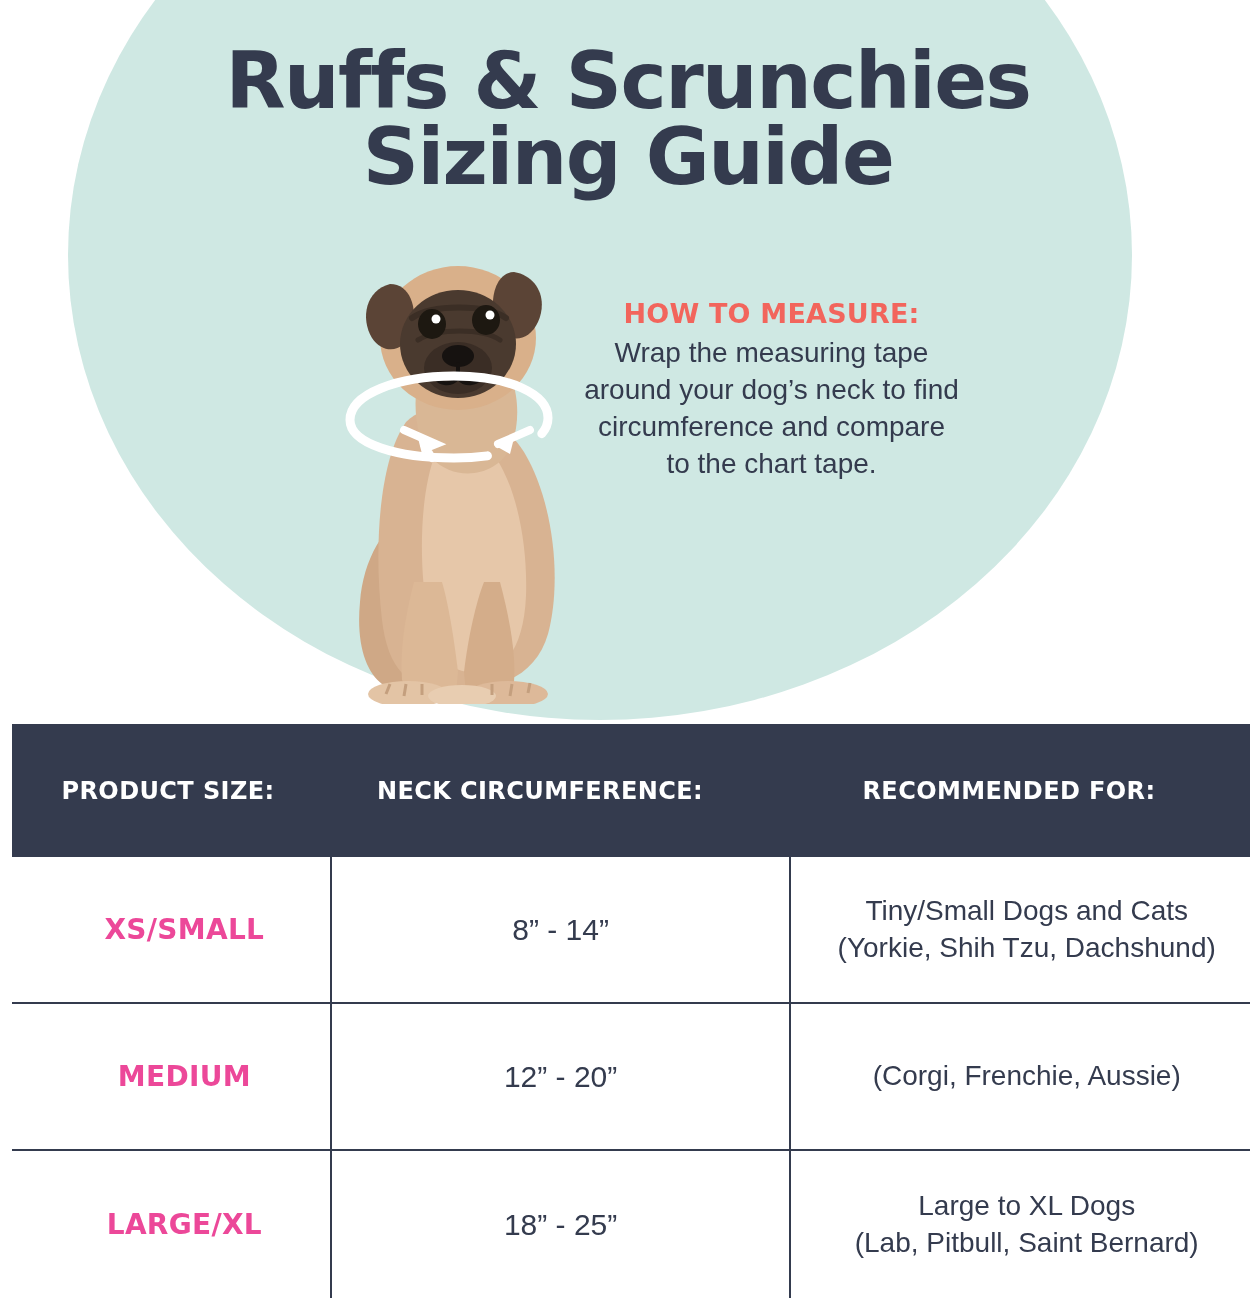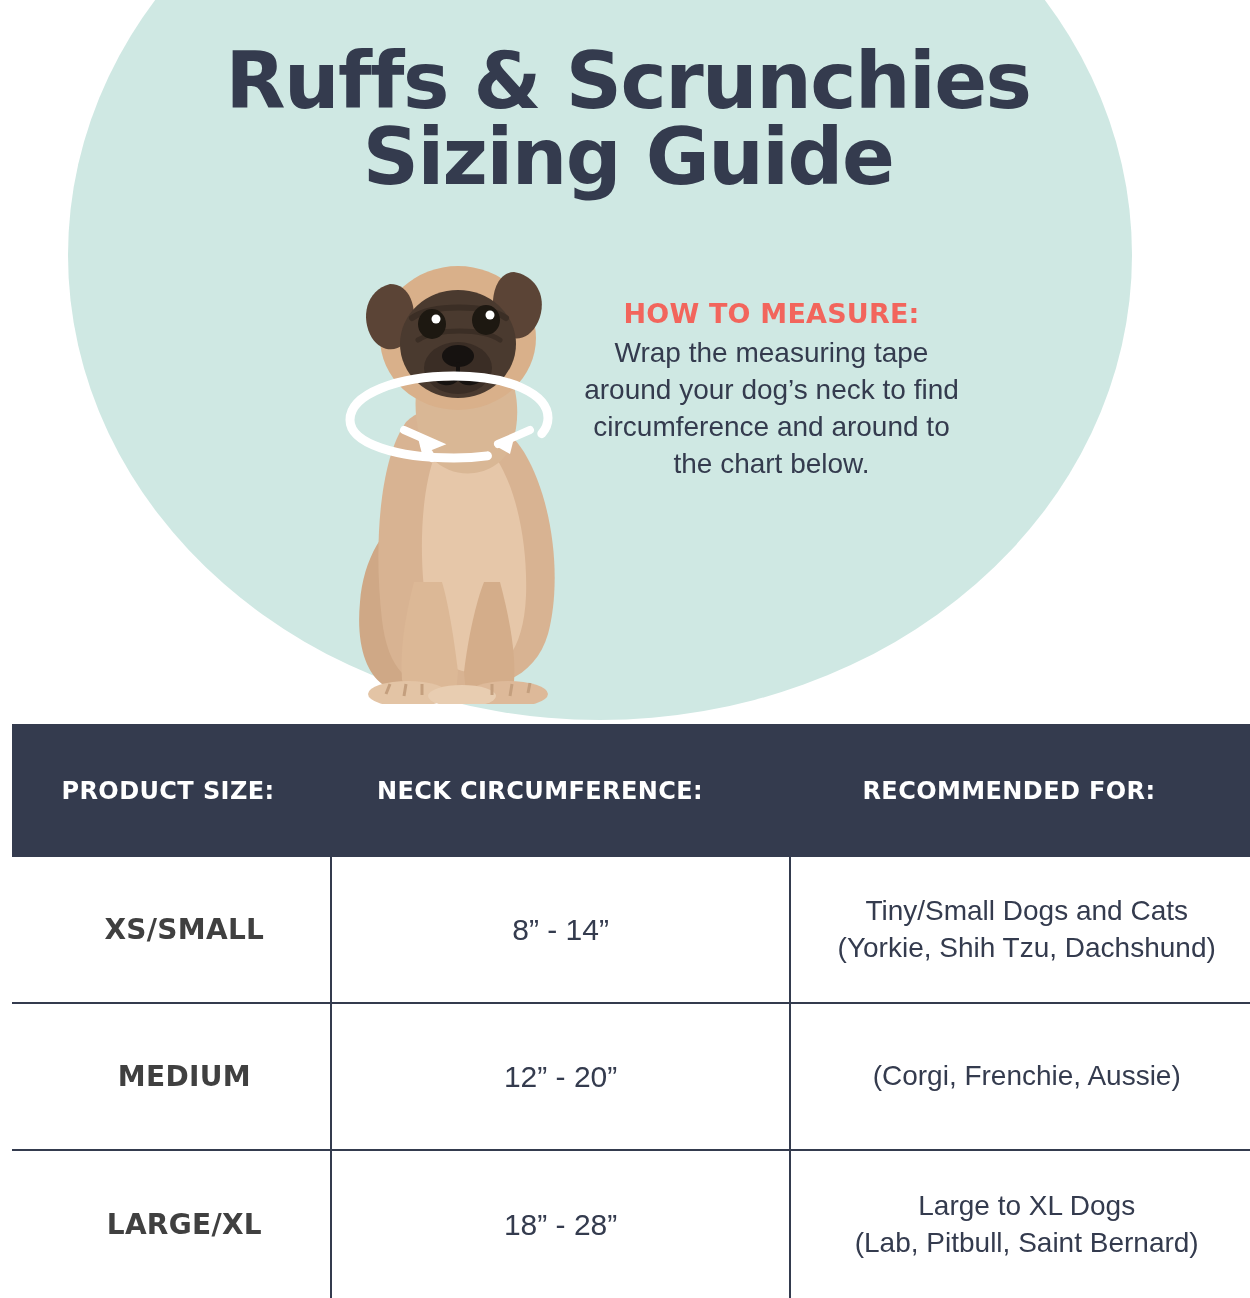--- a/index.html
+++ b/index.html
@@ -113,21 +113,21 @@
   .trow:last-child { border-bottom: none; }
   .cell {
     display: flex;
     align-items: center;
     justify-content: center;
     text-align: center;
     padding: 0 10px;
   }
   .cell.c1 {
     width: 312px;
-    color: #404040;
+    color: #ec4899;
     font-family: "DejaVu Sans", sans-serif;
     font-weight: bold;
     font-size: 28px;
     letter-spacing: 0.3px;
     margin-left: 27px;
   }
   .cell.c2 {
     width: 496px;
     color: #343b4e;
     font-size: 30px;
@@ -199,21 +199,21 @@
 
         <path d="M118 178 L150 192 L140 196 L146 206" stroke="#ffffff" stroke-width="8" fill="none" stroke-linecap="round"></path>
         <polygon points="152,193 132,186 136,202" fill="#ffffff"></polygon>
         <path d="M244 178 L212 192" stroke="#ffffff" stroke-width="8" fill="none" stroke-linecap="round"></path>
         <polygon points="208,193 228,186 224,202" fill="#ffffff"></polygon>
       </svg>
     </div>
 
     <div class="measure">
       <div class="measure-head">HOW TO MEASURE:</div>
-      <div class="measure-body">Wrap the measuring tape around your dog’s neck to find circumference and around to the chart below.</div>
+      <div class="measure-body">Wrap the measuring tape around your dog’s neck to find circumference and compare to the chart tape.</div>
     </div>
   </div>
 
   <div class="table">
 
     <div class="thead">
       <div class="th col1">PRODUCT SIZE:</div>
       <div class="th col2">NECK CIRCUMFERENCE:</div>
       <div class="th col3">RECOMMENDED FOR:</div>
     </div>
@@ -234,21 +234,21 @@
       <div class="cell c2">12” - 20”</div>
       <div class="cell c3">
         <span>
           <span class="sub">(Corgi, Frenchie, Aussie)</span>
         </span>
       </div>
     </div>
 
     <div class="trow">
       <div class="cell c1">LARGE/XL</div>
-      <div class="cell c2">18” - 28”</div>
+      <div class="cell c2">18” - 25”</div>
       <div class="cell c3">
         <span>
           <span class="sub">Large to XL Dogs</span>
           <span class="sub">(Lab, Pitbull, Saint Bernard)</span>
         </span>
       </div>
     </div>
 
   </div>
 </div>

